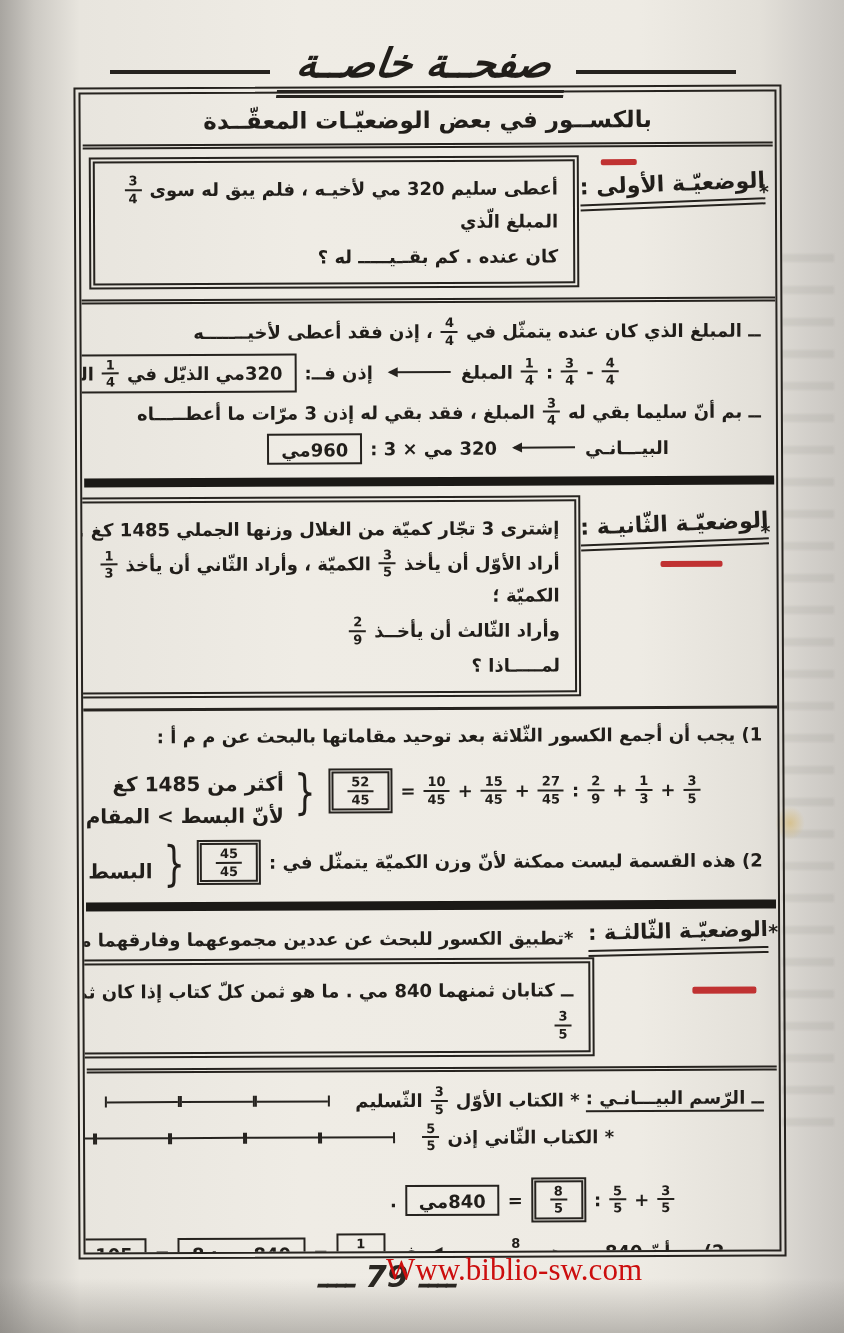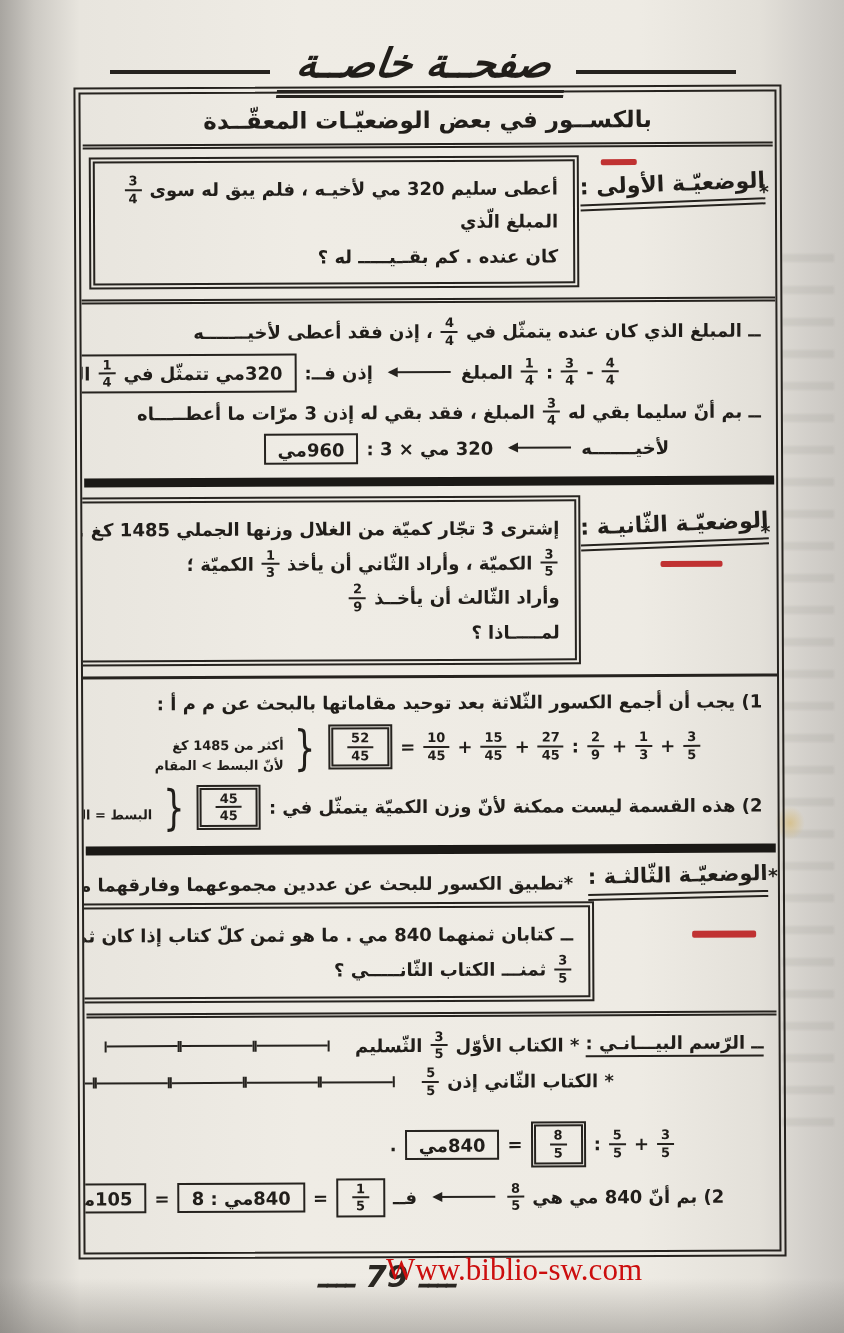--- a/index.html
+++ b/index.html
@@ -85,21 +85,21 @@
   .arrow::after{
     content:"";position:absolute;left:0;top:1.5px;width:0;height:0;
     border:5.5px solid transparent;border-right:10px solid #26231f;
   }
   .brace{
     display:inline-flex;align-items:center;height:52px;font-size:48px;font-weight:400;
     vertical-align:middle;margin:0 3px;transform:scaleX(0.7);
   }
   .ann{
     display:inline-flex;flex-direction:column;vertical-align:middle;
-    font-size:13px;line-height:1.55;margin-top:16px;
+    font-size:20px;line-height:1.55;margin-top:16px;
   }
   .annline{display:block;}
   .seg{display:inline-flex;vertical-align:middle;margin:0 22px;}
   .seg .unit{
     width:71px;height:11px;border-left:2px solid #26231f;border-right:2px solid #26231f;
     background:linear-gradient(#26231f,#26231f) center/100% 2px no-repeat;
   }
   .bar{height:9px;background:#1b1916;margin:2px 2px;}
   .s3-head{display:flex;align-items:flex-start;padding:6px 8px 0;font-size:18px;font-weight:bold;}
   .s3-label-cell{position:relative;flex:none;margin-left:6px;padding:2px 2px 0 6px;}
@@ -158,42 +158,42 @@
             </span><span class="tk">، إذن فقد أعطى لأخيـــــــه</span></div>
         <div class="line" style="padding-right:140px;"><span class="frac">
               <span class="fn">4</span>
               <span class="fd">4</span>
             </span><span class="tk">-</span><span class="frac">
               <span class="fn">3</span>
               <span class="fd">4</span>
             </span><span class="tk">:</span><span class="frac">
               <span class="fn">1</span>
               <span class="fd">4</span>
-            </span><span class="tk">المبلغ</span><span class="arrow"></span><span class="tk">إذن فــ:</span><span class="mbox"><span class="tk">320مي تتمثّل في</span><span class="frac">
+            </span><span class="tk">المبلغ</span><span class="arrow"></span><span class="tk">إذن فــ:</span><span class="mbox"><span class="tk">320مي الذيّل في</span><span class="frac">
                 <span class="fn">1</span>
                 <span class="fd">4</span>
               </span><span class="tk">المبـــلغ</span></span></div>
         <div class="line"><span class="tk">ــ بم أنّ سليما بقي له</span><span class="frac">
               <span class="fn">3</span>
               <span class="fd">4</span>
             </span><span class="tk">المبلغ ، فقد بقي له إذن 3 مرّات ما أعطـــــاه</span></div>
-        <div class="line" style="padding-right:92px;"><span class="tk">لأخيـــــــه</span><span class="arrow"></span><span class="tk">320 مي × 3 :</span><span class="mbox"><span class="tk">960مي</span></span></div>
+        <div class="line" style="padding-right:92px;"><span class="tk">البيـــانـي</span><span class="arrow"></span><span class="tk">320 مي × 3 :</span><span class="mbox"><span class="tk">960مي</span></span></div>
       </div>
 
       <div class="bar"></div>
 
       <div class="sit-row u2">
         <div class="label-cell">
           <span class="star">*</span>
           <span class="red-dash" style="width:62px;top:66px;right:46px;"></span>
           <span class="sit-label">الوضعيّـة الثّانيـة :</span>
         </div>
         <div class="pbox">
           <div class="line"><span class="tk">إشترى 3 تجّار كميّة من الغلال وزنها الجملي 1485 كغ .</span></div>
-          <div class="line"><span class="frac">
+          <div class="line"><span class="tk">أراد الأوّل أن يأخذ</span><span class="frac">
                 <span class="fn">3</span>
                 <span class="fd">5</span>
               </span><span class="tk">الكميّة ، وأراد الثّاني أن يأخذ</span><span class="frac">
                 <span class="fn">1</span>
                 <span class="fd">3</span>
               </span><span class="tk">الكميّة ؛</span></div>
           <div class="line"><span class="tk">وأراد الثّالث أن يأخــذ</span><span class="frac">
                 <span class="fn">2</span>
                 <span class="fd">9</span>
               </span></div>
@@ -247,21 +247,21 @@
       </div>
       <div class="s3-prob-row">
         <div class="s3-dash-cell">
           <span class="red-dash" style="width:64px;height:7px;top:30px;right:14px;"></span>
         </div>
         <div class="pbox">
           <div class="line"><span class="tk">ــ كتابان ثمنهما 840 مي . ما هو ثمن كلّ كتاب إذا كان ثمن الأوّلـ</span></div>
           <div class="line"><span class="frac">
                 <span class="fn">3</span>
                 <span class="fd">5</span>
-              </span><span class="tk">ثمنـــ الكتاب الثّانـــــي ؟</span></div>
+              </span></div>
         </div>
       </div>
 
       <div class="dsep"></div>
 
       <div class="diag">
         <div class="line"><span class="tk u">ــ الرّسم البيـــانـي :</span><span class="tk">* الكتاب الأوّل</span><span class="frac">
               <span class="fn">3</span>
               <span class="fd">5</span>
             </span><span class="tk">الثّسليم</span><span class="seg">

